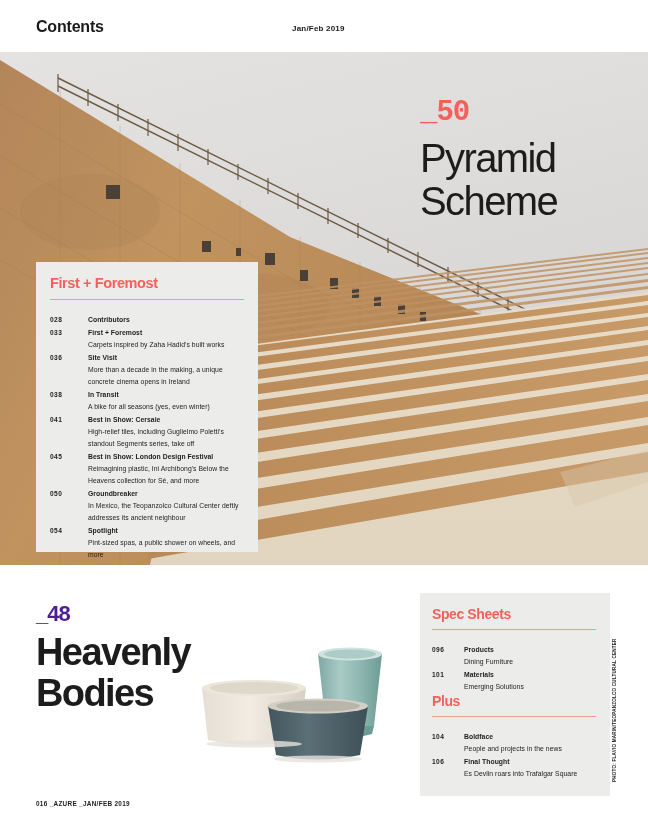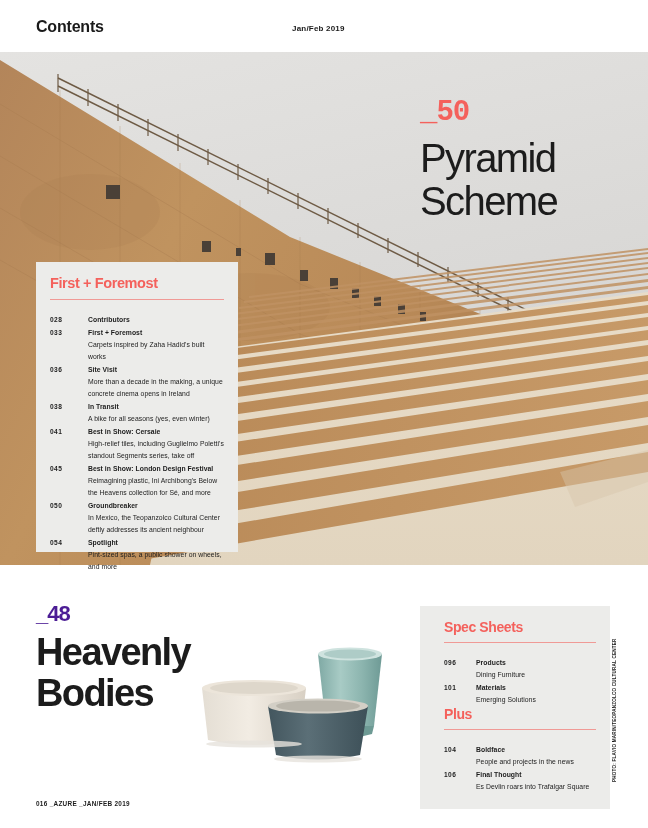--- a/index.html
+++ b/index.html
@@ -57,25 +57,25 @@
   .toc-title {
     font-size: 6.8px; font-weight: bold; color: #1c1c1c;
     letter-spacing: 0.05px; line-height: 12px;
   }
   .toc-desc {
     font-size: 6.8px; font-weight: normal; color: #1c1c1c;
     letter-spacing: 0.05px; line-height: 12px;
   }
 
   
-  #panel-ff { left: 36px; top: 262px; width: 202px; height: 290px; padding: 14px 14px 16px 14px; }
+  #panel-ff { left: 36px; top: 262px; width: 222px; height: 290px; padding: 14px 14px 16px 14px; }
   #panel-ff .panel-title { font-size: 14.5px; }
 
   
-  #panel-spec { left: 420px; top: 606px; width: 190px; height: 203px; padding: 14px 14px 0 24px; }
+  #panel-spec { left: 420px; top: 593px; width: 190px; height: 203px; padding: 14px 14px 0 12px; }
   #panel-spec .toc-num  { width: 32px; flex: 0 0 32px; }
   .plus-block { }
 
   
   .bot-head { position: absolute; left: 36px; top: 603px; width: 230px; }
   .bot-kicker {
     font-size: 22px; font-weight: bold; color: #4c1d95;
     letter-spacing: -1px; line-height: 1;
   }
   .bot-title {

